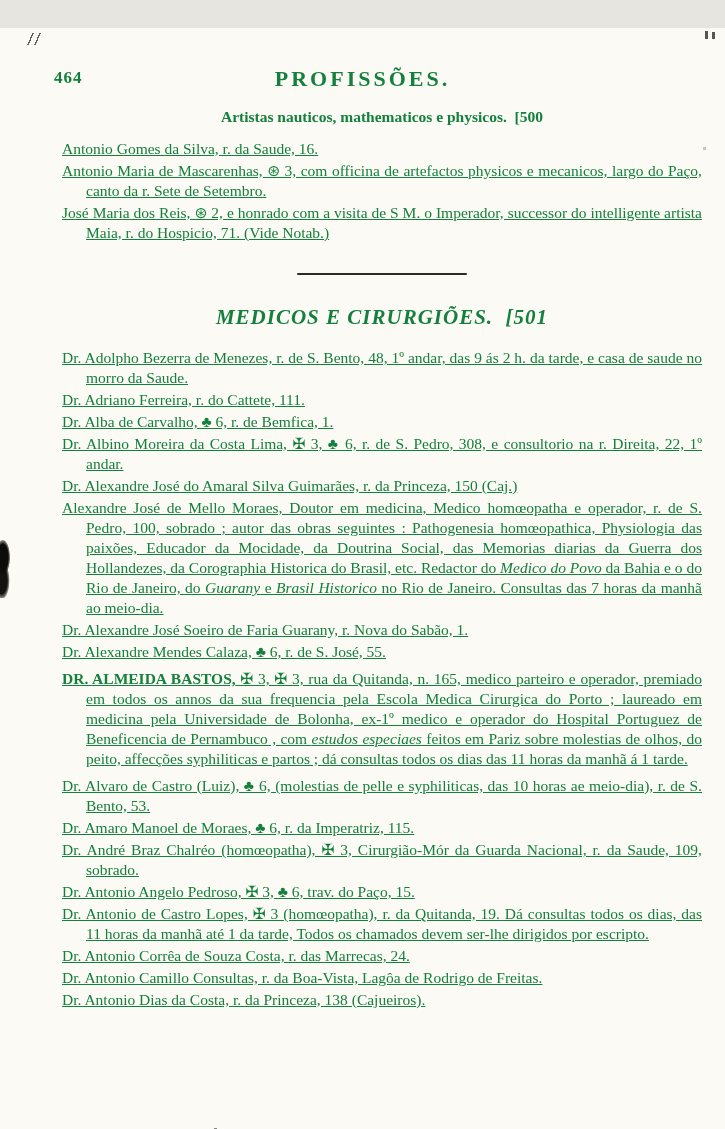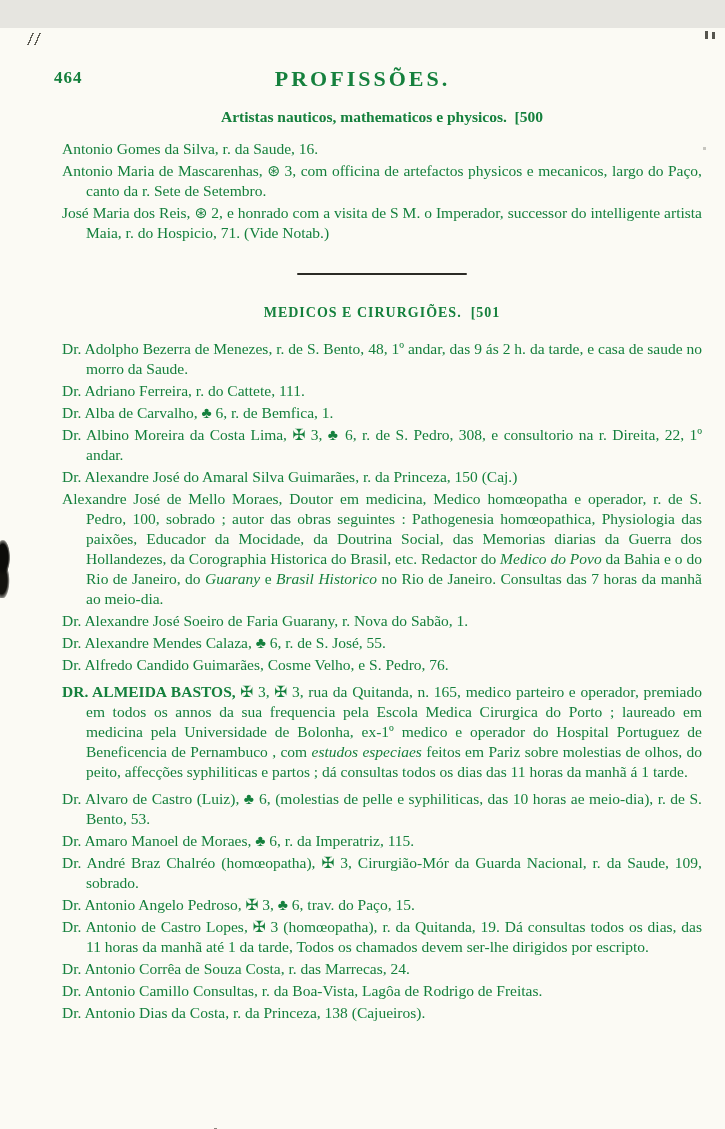--- a/index.html
+++ b/index.html
@@ -8,26 +8,26 @@
   .page { position:relative; width:725px; height:1129px; background:#fbfaf4; color:#201f1b; overflow:hidden; }
 
   .page-header { position:absolute; top:38px; left:0; width:100%; height:26px; }
   .page-number { position:absolute; left:54px; top:2px; font-size:17px; font-weight:bold; letter-spacing:1px; }
   .running-title { display:block; text-align:center; font-weight:bold; font-size:22px; letter-spacing:3px; }
 
   #content { position:absolute; top:80px; left:62px; width:640px; }
 
   .heading { text-align:center; font-weight:bold; }
   .heading.sub { font-size:15.5px; margin-bottom:13px; }
-  .heading.main { font-size:14px; letter-spacing:1px; margin-bottom:18px; margin-top:2px; }
+  .heading.main { font-size:21px; letter-spacing:1px; margin-bottom:18px; margin-top:2px;font-style:italic; }
   .heading .ref { font-weight:bold; }
 
   .divider { width:170px; height:2px; background:#2b2a25; margin:30px auto 30px auto; border-radius:1px; }
 
-  .entries { margin-bottom:4px; }
+  .entries { margin-bottom:4px;text-decoration:underline; }
   .entry { font-size:15.5px; line-height:20px; text-align:justify; padding-left:24px; text-indent:-24px; margin-bottom:2px; }
   .entry.spaced { margin-top:7px; }
   .it { font-style:italic; }
   .bd { font-weight:bold; }
 
   
   .smudge { position:absolute; left:-6px; top:512px; width:22px; height:58px;
             background:
               radial-gradient(ellipse 9px 22px at 40% 30%, #0c0c0a 0 60%, rgba(15,15,10,.55) 75%, transparent 82%),
               radial-gradient(ellipse 10px 24px at 35% 70%, #14130f 0 55%, rgba(20,18,12,.5) 72%, transparent 80%);
@@ -72,21 +72,20 @@
       <div class="heading main"><span>MEDICOS E CIRURGIÕES.</span>&nbsp; <span class="ref">[501</span></div>
       <div class="entries">
         <p class="entry"><span>Dr. Adolpho Bezerra de Menezes, r. de S. Bento, 48, 1º andar, das 9 ás 2 h. da tarde, e casa de saude no morro da Saude.</span></p>
         <p class="entry"><span>Dr. Adriano Ferreira, r. do Cattete, 111.</span></p>
         <p class="entry"><span>Dr. Alba de Carvalho, ♣ 6, r. de Bemfica, 1.</span></p>
         <p class="entry"><span>Dr. Albino Moreira da Costa Lima, ✠ 3, ♣ 6, r. de S. Pedro, 308, e consultorio na r. Direita, 22, 1º andar.</span></p>
         <p class="entry"><span>Dr. Alexandre José do Amaral Silva Guimarães, r. da Princeza, 150 (Caj.)</span></p>
         <p class="entry"><span>Alexandre José de Mello Moraes, Doutor em medicina, Medico homœopatha e operador, r. de S. Pedro, 100, sobrado ; autor das obras seguintes : Pathogenesia homœopathica, Physiologia das paixões, Educador da Mocidade, da Doutrina Social, das Memorias diarias da Guerra dos Hollandezes, da Corographia Historica do Brasil, etc. Redactor do </span><span class="it">Medico do Povo</span><span> da Bahia e o do Rio de Janeiro, do </span><span class="it">Guarany</span><span> e </span><span class="it">Brasil Historico</span><span> no Rio de Janeiro. Consultas das 7 horas da manhã ao meio-dia.</span></p>
         <p class="entry"><span>Dr. Alexandre José Soeiro de Faria Guarany, r. Nova do Sabão, 1.</span></p>
         <p class="entry"><span>Dr. Alexandre Mendes Calaza, ♣ 6, r. de S. José, 55.</span></p>
-        <p class="entry"><span>Dr. Alfredo Candido Guimarães, Cosme Velho, e S. Pedro, 76.</span></p>
         <p class="entry spaced"><span class="bd">DR. ALMEIDA BASTOS,</span><span> ✠ 3, ✠ 3, rua da Quitanda, n. 165, medico parteiro e operador, premiado em todos os annos da sua frequencia pela Escola Medica Cirurgica do Porto ; laureado em medicina pela Universidade de Bolonha, ex-1º medico e operador do Hospital Portuguez de Beneficencia de Pernambuco , com </span><span class="it">estudos especiaes</span><span> feitos em Pariz sobre molestias de olhos, do peito, affecções syphiliticas e partos ; dá consultas todos os dias das 11 horas da manhã á 1 tarde.</span></p>
         <p class="entry spaced"><span>Dr. Alvaro de Castro (Luiz), ♣ 6, (molestias de pelle e syphiliticas, das 10 horas ae meio-dia), r. de S. Bento, 53.</span></p>
         <p class="entry"><span>Dr. Amaro Manoel de Moraes, ♣ 6, r. da Imperatriz, 115.</span></p>
         <p class="entry"><span>Dr. André Braz Chalréo (homœopatha), ✠ 3, Cirurgião-Mór da Guarda Nacional, r. da Saude, 109, sobrado.</span></p>
         <p class="entry"><span>Dr. Antonio Angelo Pedroso, ✠ 3, ♣ 6, trav. do Paço, 15.</span></p>
         <p class="entry"><span>Dr. Antonio de Castro Lopes, ✠ 3 (homœopatha), r. da Quitanda, 19. Dá consultas todos os dias, das 11 horas da manhã até 1 da tarde, Todos os chamados devem ser-lhe dirigidos por escripto.</span></p>
         <p class="entry"><span>Dr. Antonio Corrêa de Souza Costa, r. das Marrecas, 24.</span></p>
         <p class="entry"><span>Dr. Antonio Camillo Consultas, r. da Boa-Vista, Lagôa de Rodrigo de Freitas.</span></p>
         <p class="entry"><span>Dr. Antonio Dias da Costa, r. da Princeza, 138 (Cajueiros).</span></p>
       </div>

